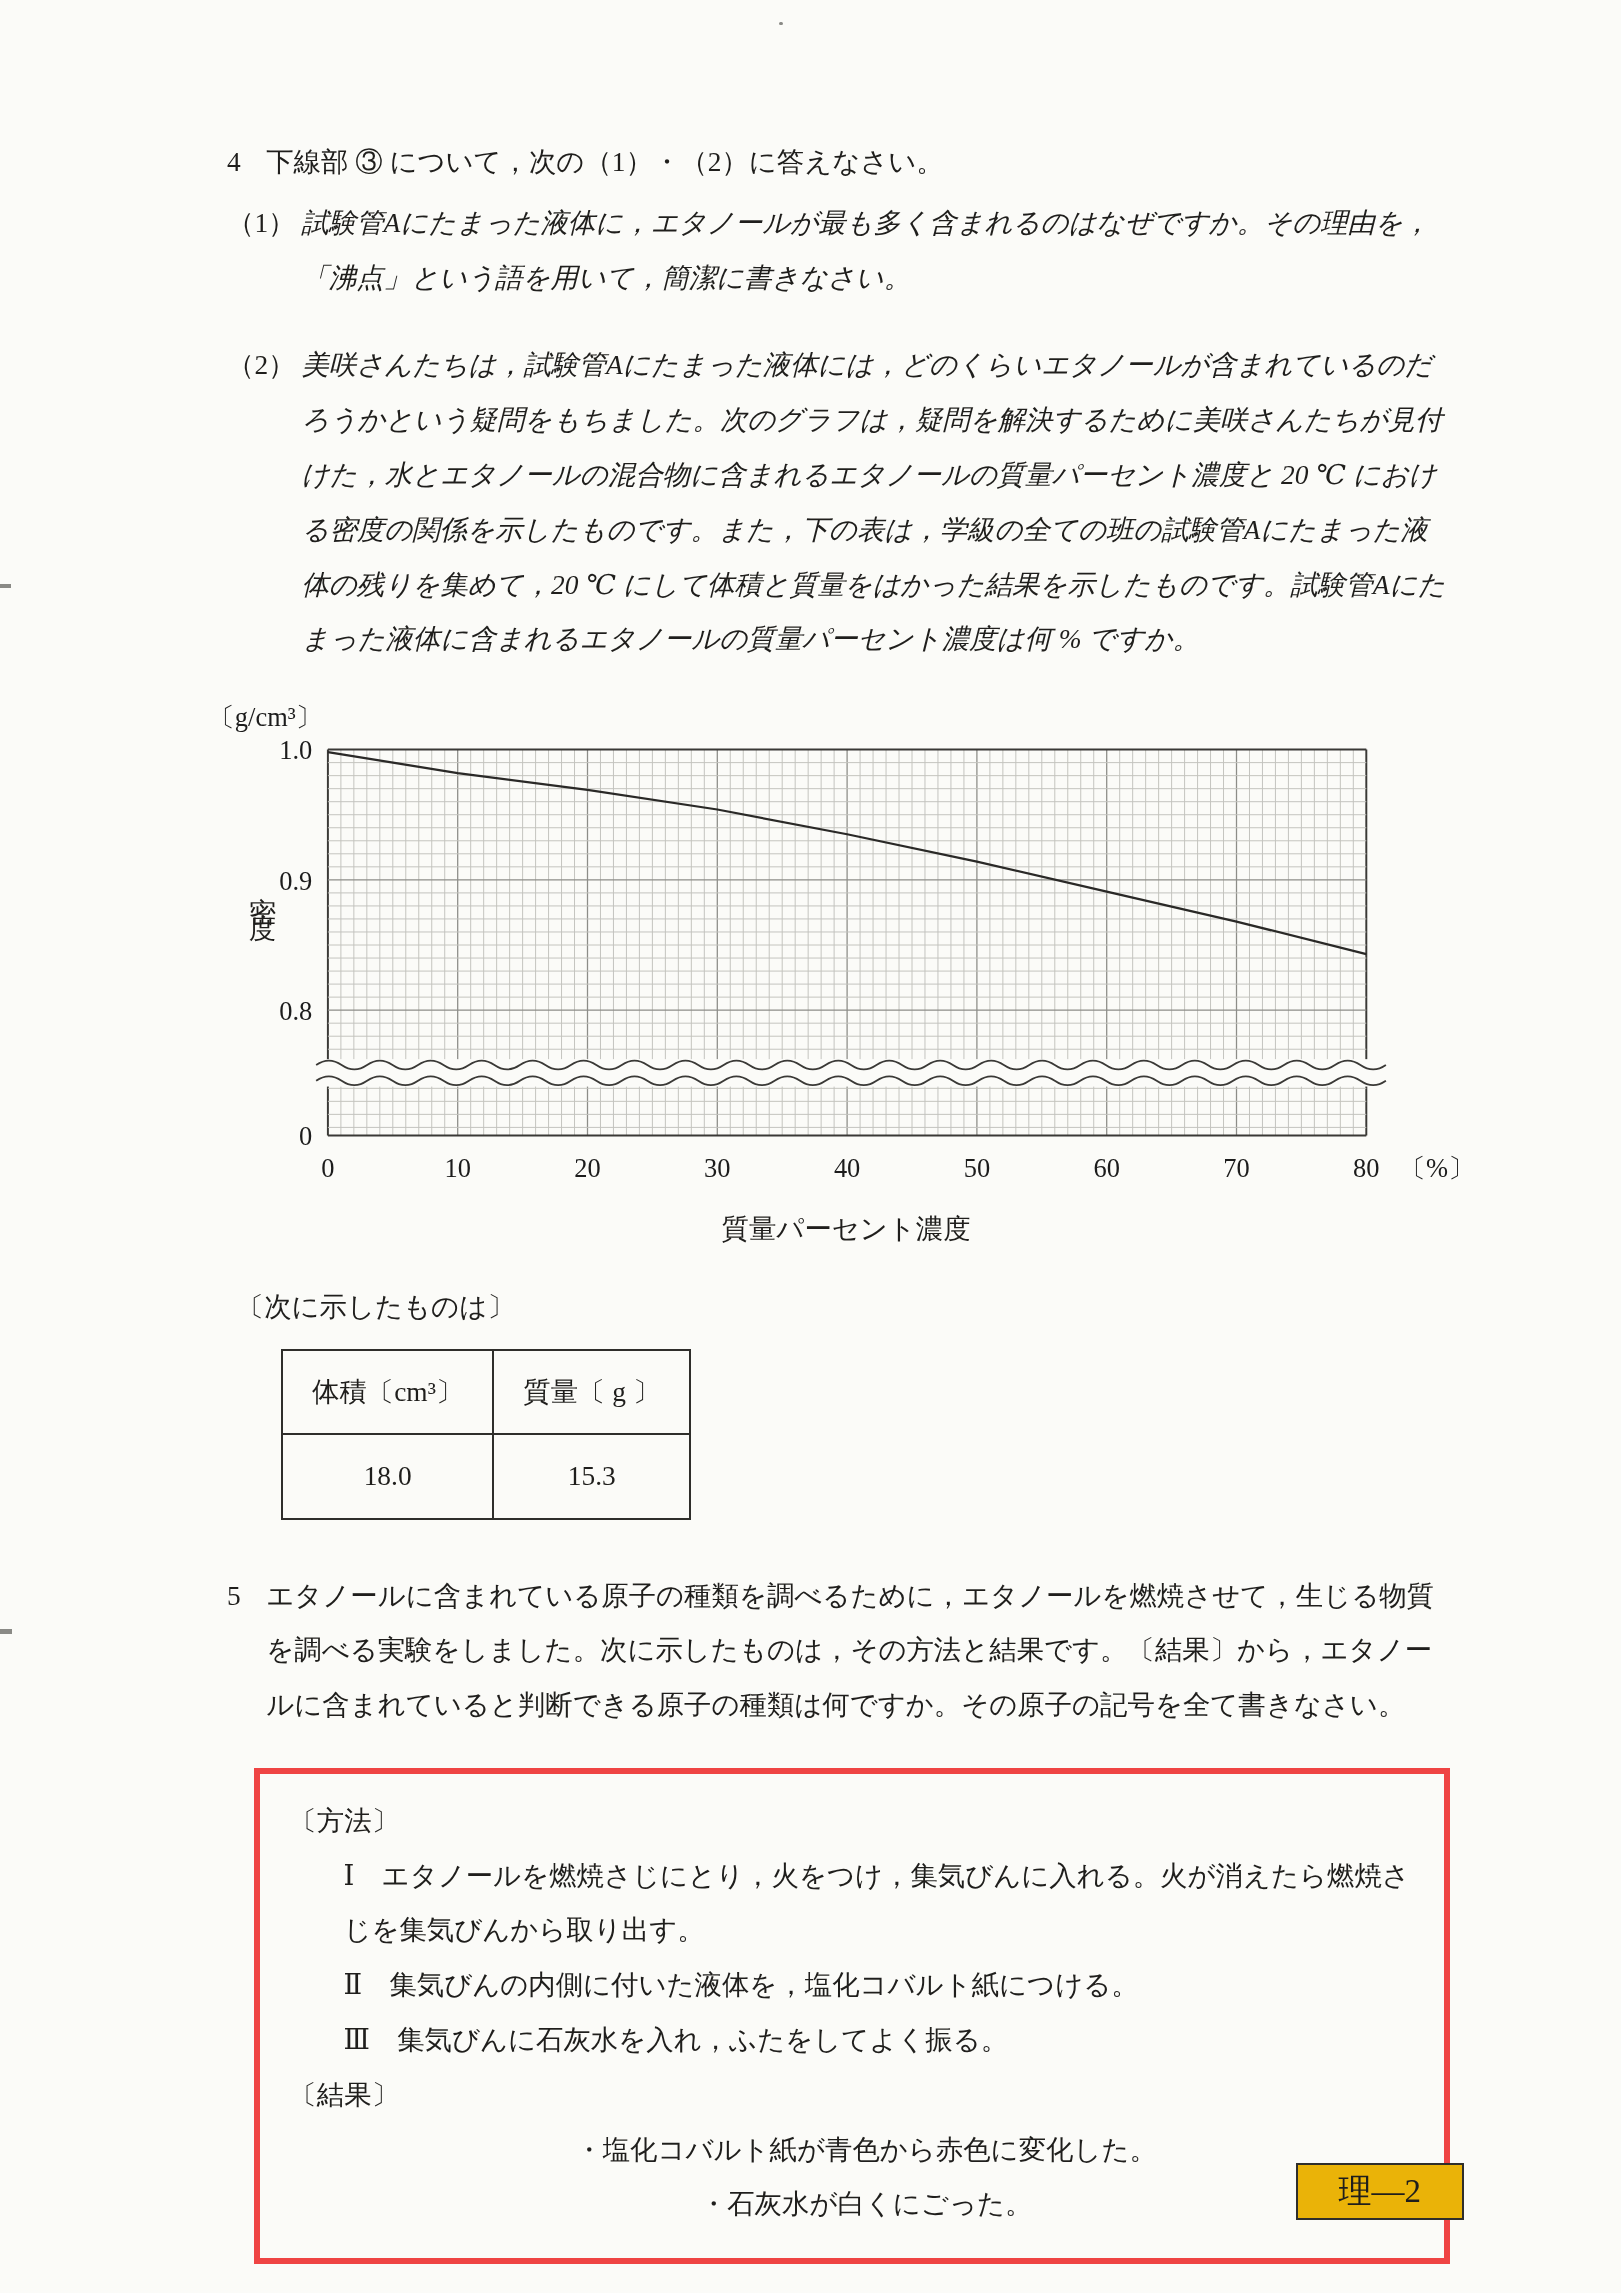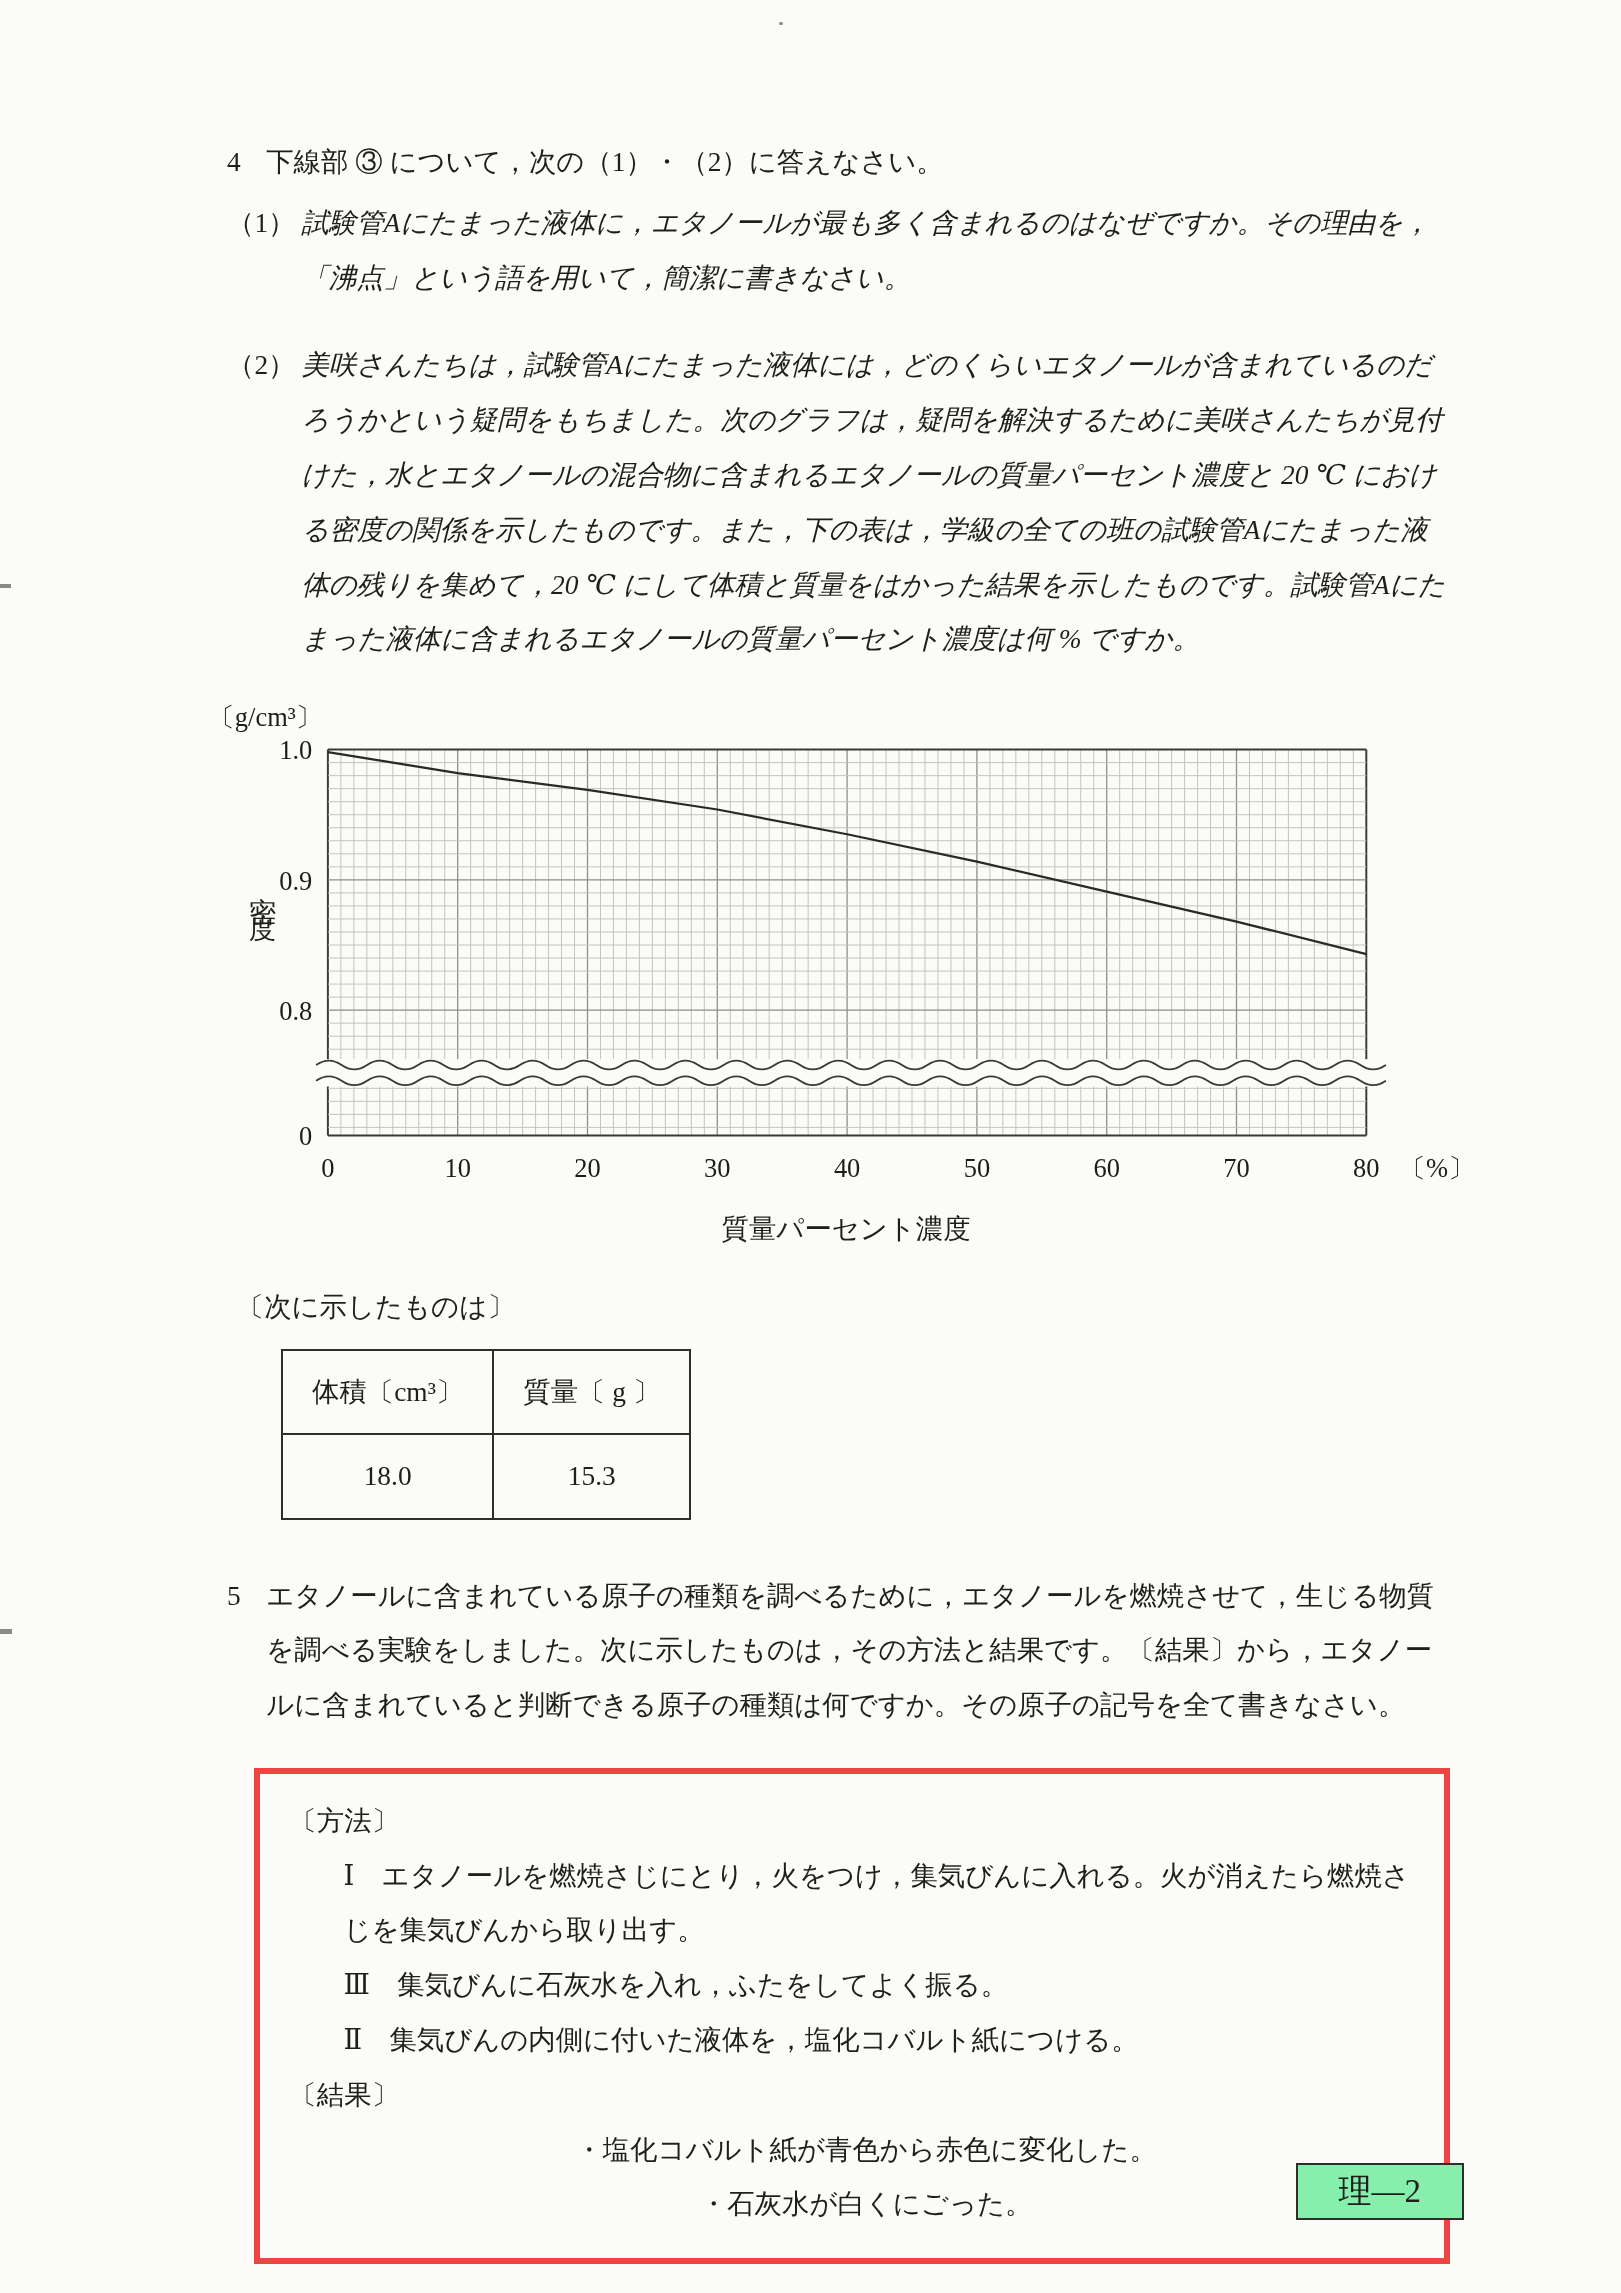--- a/index.html
+++ b/index.html
@@ -51,21 +51,21 @@
 
   
   .method-box { margin:35px 0 0 27.4px; width:1196px; border:6px solid #ef4444;
                 padding:19.6px 29px 25.5px 29px; }
   .box-h { }
   .m-item { margin-left:54px; }
   .m-item .rn { margin-right:27.4px; }
   .r-item { margin-left:27.4px;text-align:center; }
 
   .footer-box { position:absolute; right:157px; bottom:74px; border:2px solid #2f2e2b;
-                padding:2px 41px; font-size:33px; line-height:1.5; background:#86efac; }
+                padding:2px 41px; font-size:33px; line-height:1.5; background:#eab308; }
 </style>
 </head>
 <body>
 
 <div class="page">
 
   <div class="mark mark-top-dot"></div>
   <div class="mark mark-left-1"></div>
   <div class="mark mark-left-2"></div>
 
@@ -239,24 +239,24 @@
     <span class="q-num">5</span>
     <div class="q5-text">エタノールに含まれている原子の種類を調べるために，エタノールを燃焼させて，生じる物質を調べる実験をしました。次に示したものは，その方法と結果です。〔結果〕から，エタノールに含まれていると判断できる原子の種類は何ですか。その原子の記号を全て書きなさい。</div>
   </div>
 
   <div class="method-box">
     <div class="box-h">〔方法〕</div>
     <div class="m-item">
       <span class="rn">Ⅰ</span><span>エタノールを燃焼さじにとり，火をつけ，集気びんに入れる。火が消えたら燃焼さじを集気びんから取り出す。</span>
     </div>
     <div class="m-item">
-      <span class="rn">Ⅲ</span><span>集気びんに石灰水を入れ，ふたをしてよく振る。</span>
+      <span class="rn">Ⅱ</span><span>集気びんの内側に付いた液体を，塩化コバルト紙につける。</span>
     </div>
     <div class="m-item">
-      <span class="rn">Ⅱ</span><span>集気びんの内側に付いた液体を，塩化コバルト紙につける。</span>
+      <span class="rn">Ⅲ</span><span>集気びんに石灰水を入れ，ふたをしてよく振る。</span>
     </div>
     <div class="box-h">〔結果〕</div>
     <div class="r-item">・塩化コバルト紙が青色から赤色に変化した。</div>
     <div class="r-item">・石灰水が白くにごった。</div>
   </div>
 
   <div class="footer-box">
     <span>理—2</span>
   </div>
 

